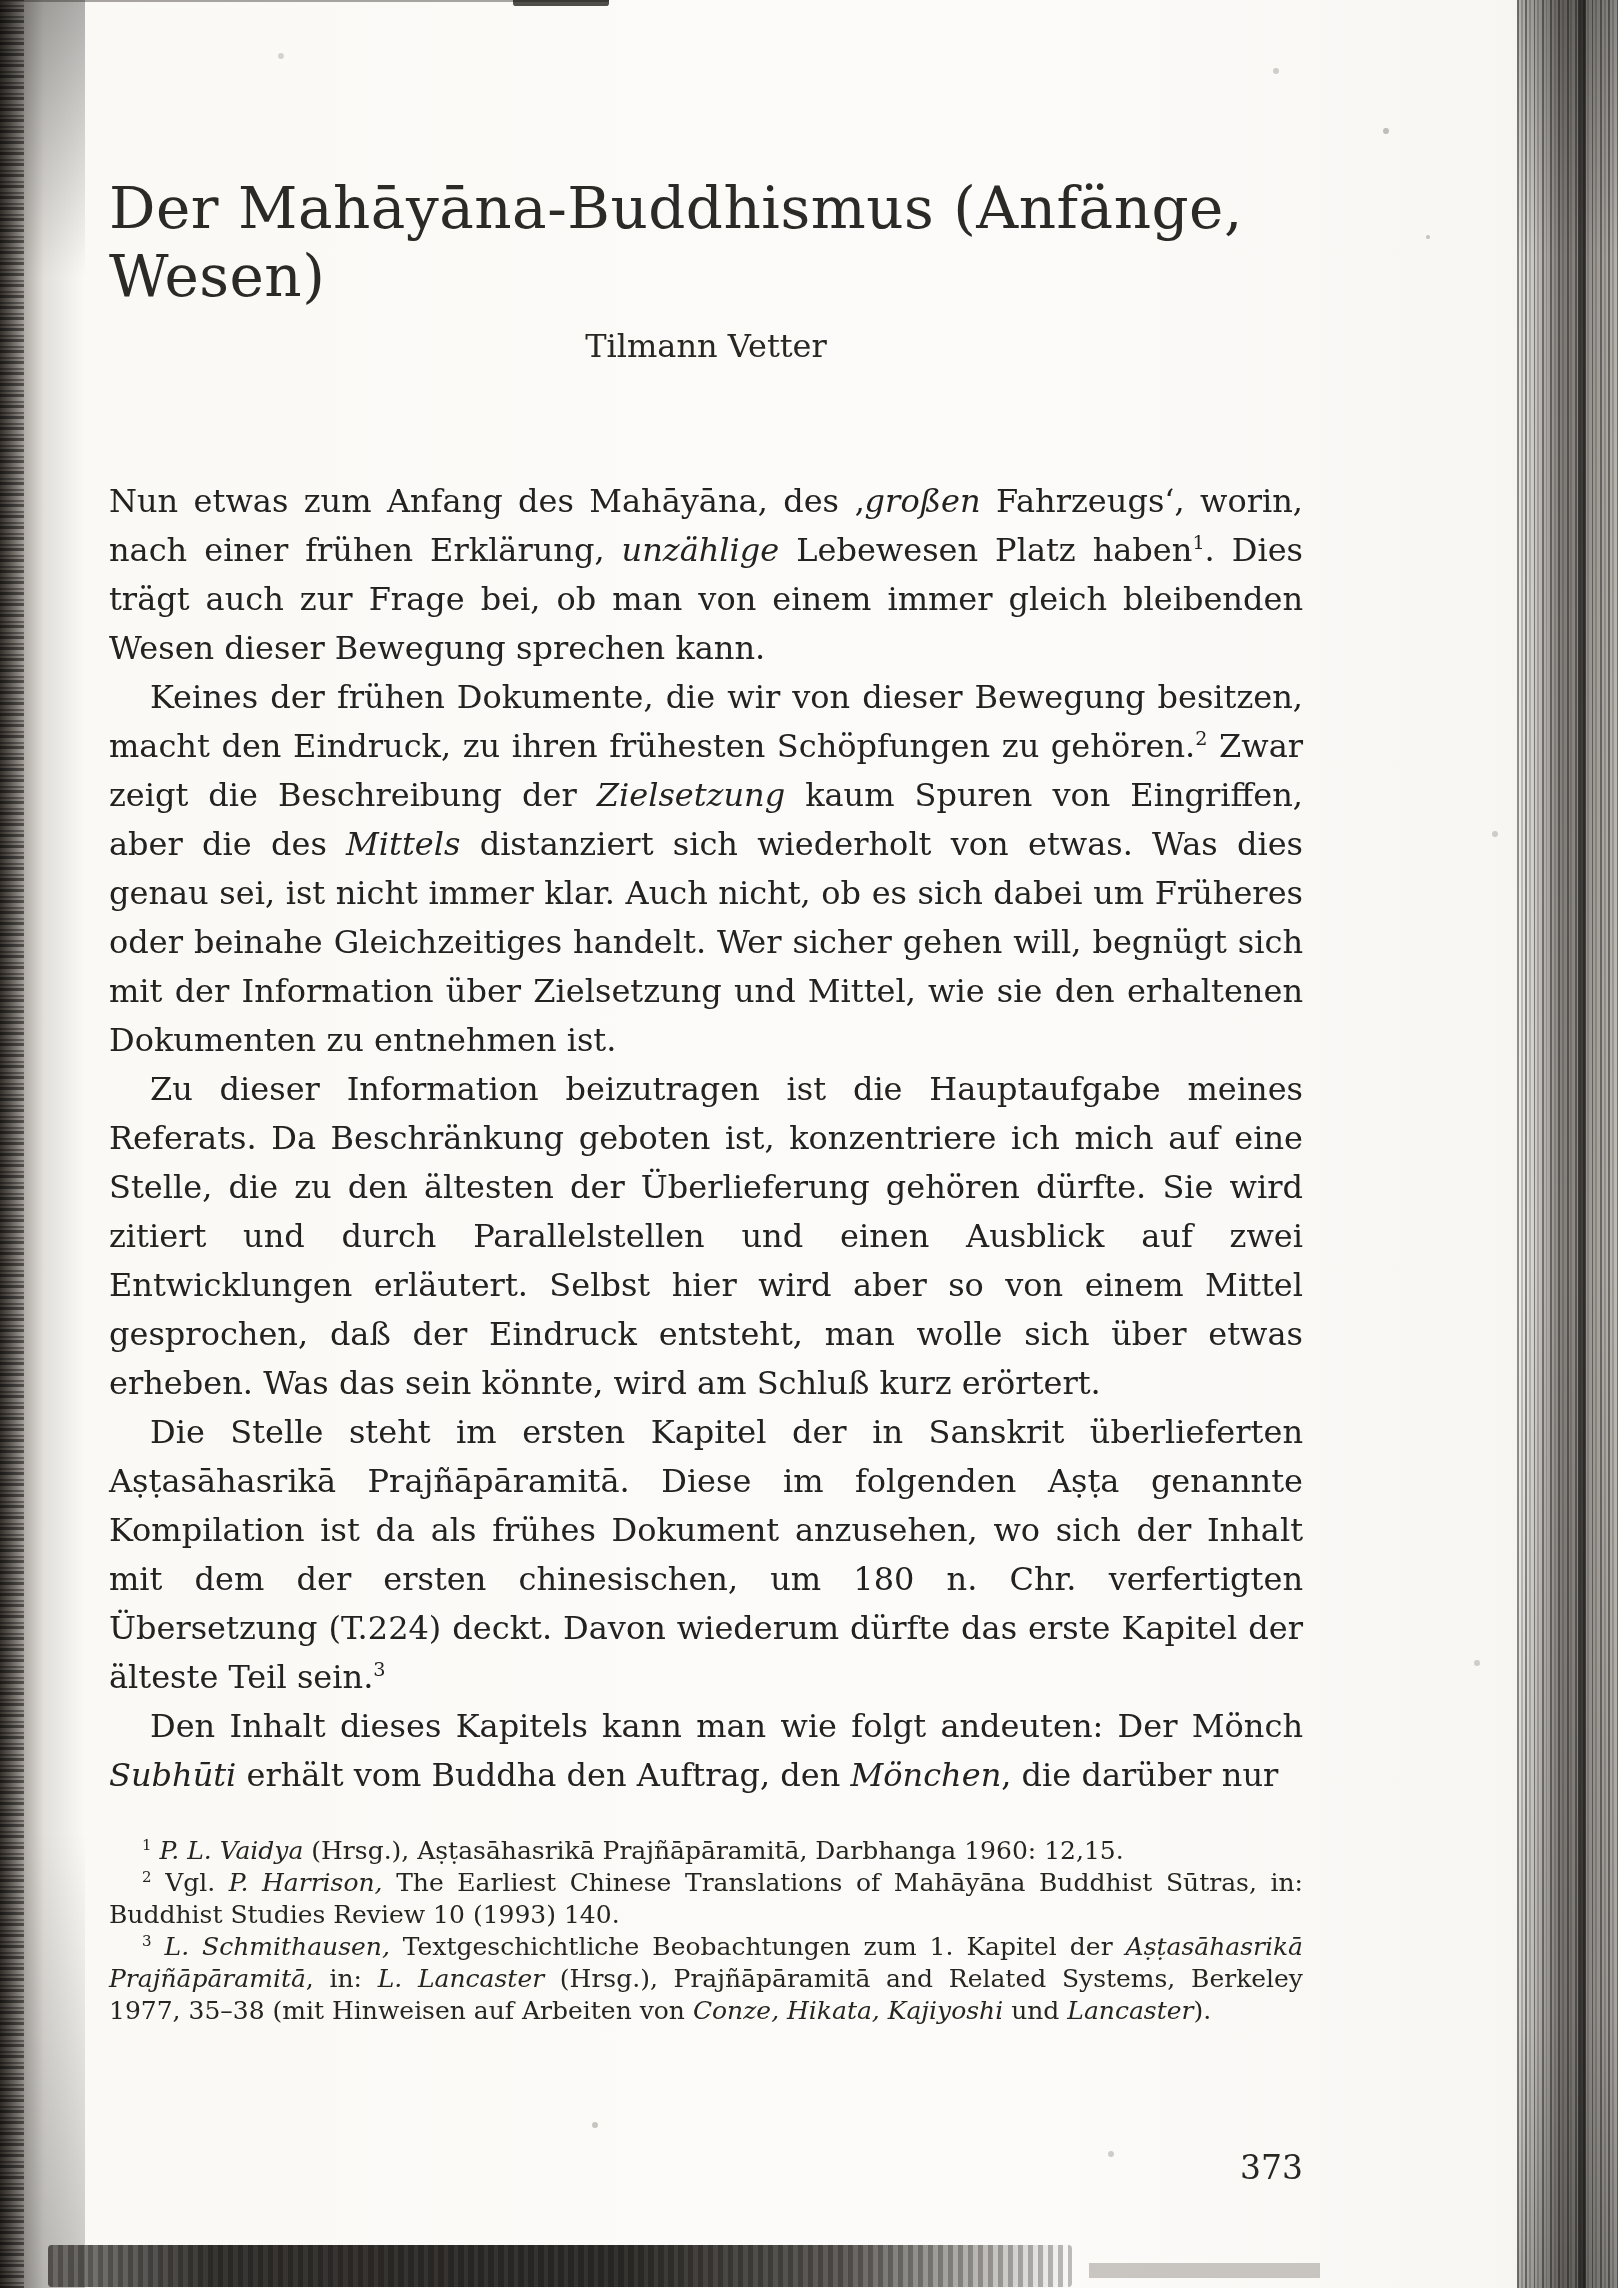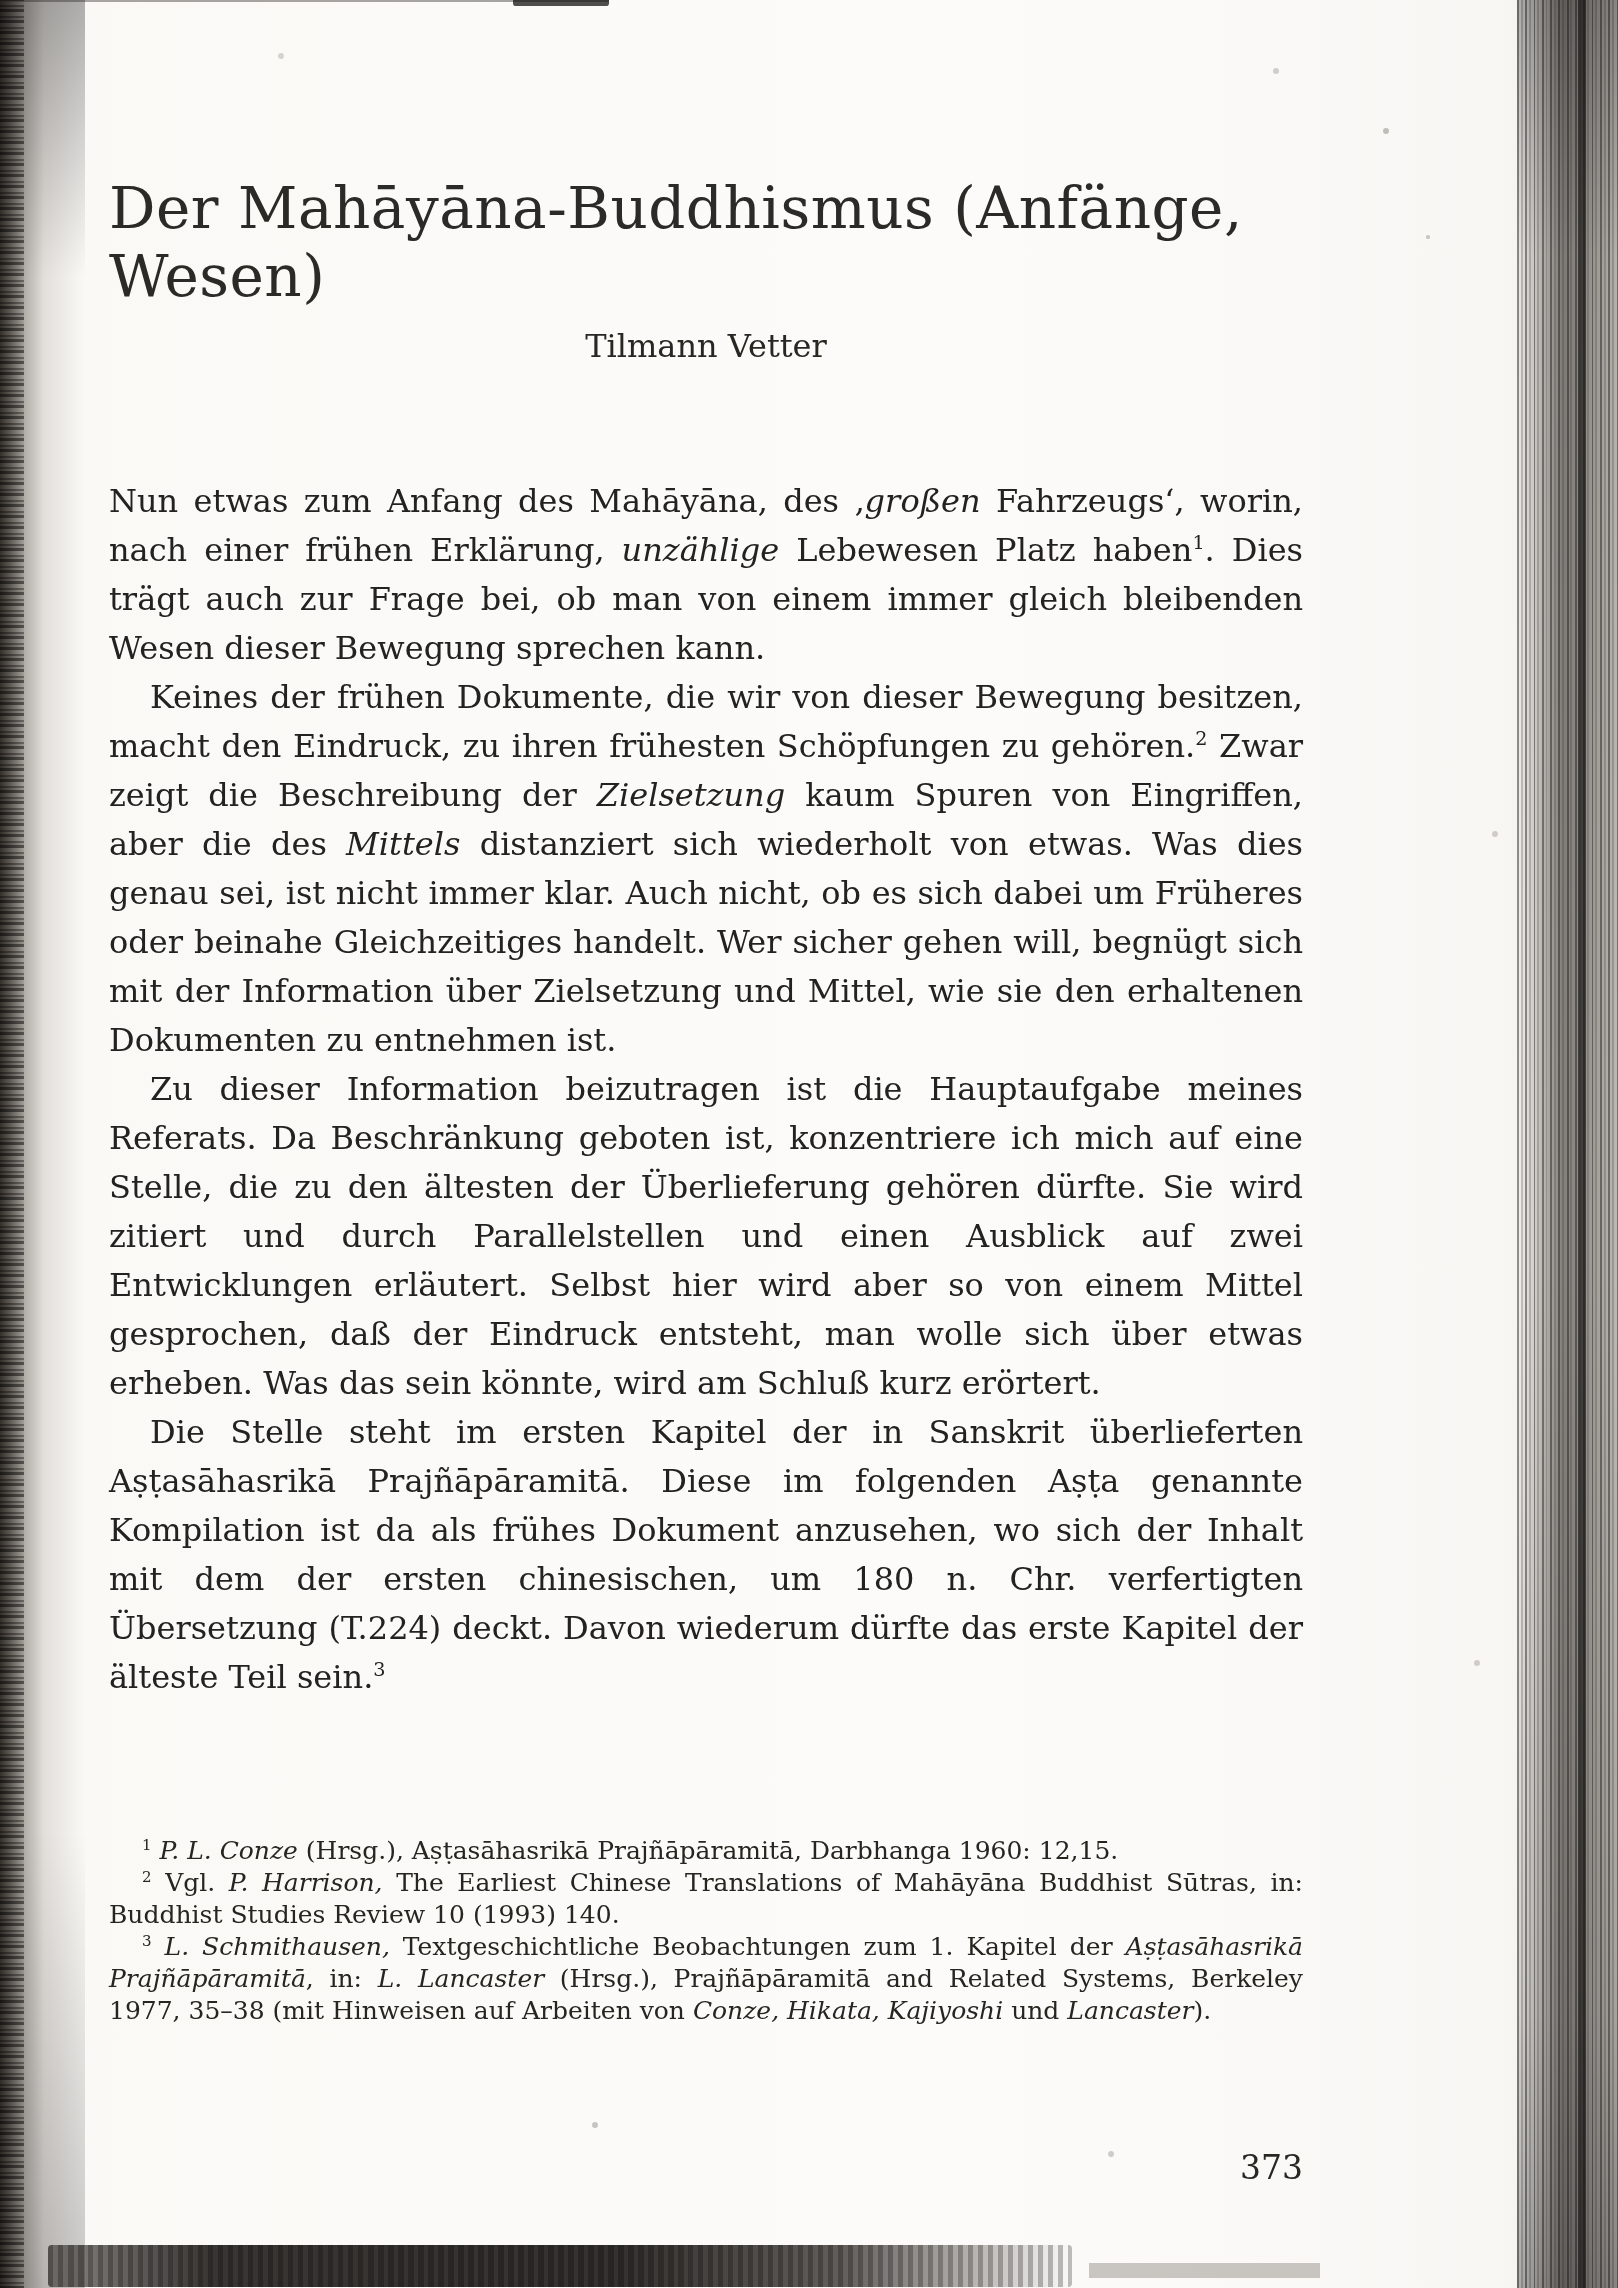--- a/index.html
+++ b/index.html
@@ -115,24 +115,25 @@
 
   <h1 class="title">Der Mahāyāna-Buddhismus (Anfänge, Wesen)</h1>
 
   <div class="author">Tilmann Vetter</div>
 
   <div class="body-text">
       <p><span>Nun etwas zum Anfang des Mahāyāna, des ‚</span><span class="it">großen</span><span> Fahrzeugs‘, worin, nach einer frühen Erklärung, </span><span class="it">unzählige</span><span> Lebewesen Platz haben</span><sup>1</sup><span>. Dies trägt auch zur Frage bei, ob man von einem immer gleich bleibenden Wesen dieser Bewegung sprechen kann.</span></p>
       <p class="indent"><span>Keines der frühen Dokumente, die wir von dieser Bewegung besitzen, macht den Eindruck, zu ihren frühesten Schöpfungen zu gehören.</span><sup>2</sup><span> Zwar zeigt die Beschreibung der </span><span class="it">Zielsetzung</span><span> kaum Spuren von Eingriffen, aber die des </span><span class="it">Mittels</span><span> distanziert sich wiederholt von etwas. Was dies genau sei, ist nicht immer klar. Auch nicht, ob es sich dabei um Früheres oder beinahe Gleichzeitiges handelt. Wer sicher gehen will, begnügt sich mit der Information über Zielsetzung und Mittel, wie sie den erhaltenen Dokumenten zu entnehmen ist.</span></p>
       <p class="indent"><span>Zu dieser Information beizutragen ist die Hauptaufgabe meines Referats. Da Beschränkung geboten ist, konzentriere ich mich auf eine Stelle, die zu den ältesten der Überlieferung gehören dürfte. Sie wird zitiert und durch Parallelstellen und einen Ausblick auf zwei Entwicklungen erläutert. Selbst hier wird aber so von einem Mittel gesprochen, daß der Eindruck entsteht, man wolle sich über etwas erheben. Was das sein könnte, wird am Schluß kurz erörtert.</span></p>
       <p class="indent"><span>Die Stelle steht im ersten Kapitel der in Sanskrit überlieferten Aṣṭasāhasrikā Prajñāpāramitā. Diese im folgenden Aṣṭa genannte Kompilation ist da als frühes Dokument anzusehen, wo sich der Inhalt mit dem der ersten chinesischen, um 180 n. Chr. verfertigten Übersetzung (T.224) deckt. Davon wiederum dürfte das erste Kapitel der älteste Teil sein.</span><sup>3</sup></p>
+      <p class="indent"><span>Den Inhalt dieses Kapitels kann man wie folgt andeuten: Der Mönch </span><span class="it">Subhūti</span><span> erhält vom Buddha den Auftrag, den </span><span class="it">Mönchen</span><span>, die darüber nur</span></p>
     </div>
 
   <div class="footnotes">
-      <p><sup>1</sup><span> </span><span class="it">P. L. Conze</span><span> (Hrsg.), Aṣṭasāhasrikā Prajñāpāramitā, Darbhanga 1960: 12,15.</span></p>
+      <p><sup>1</sup><span> </span><span class="it">P. L. Vaidya</span><span> (Hrsg.), Aṣṭasāhasrikā Prajñāpāramitā, Darbhanga 1960: 12,15.</span></p>
       <p><sup>2</sup><span> Vgl. </span><span class="it">P. Harrison,</span><span> The Earliest Chinese Translations of Mahāyāna Buddhist Sūtras, in: Buddhist Studies Review 10 (1993) 140.</span></p>
       <p><sup>3</sup><span> </span><span class="it">L. Schmithausen,</span><span> Textgeschichtliche Beobachtungen zum 1. Kapitel der </span><span class="it">Aṣṭasāhasrikā Prajñāpāramitā</span><span>, in: </span><span class="it">L. Lancaster</span><span> (Hrsg.), Prajñāpāramitā and Related Systems, Berkeley 1977, 35–38 (mit Hinweisen auf Arbeiten von </span><span class="it">Conze, Hikata, Kajiyoshi</span><span> und </span><span class="it">Lancaster</span><span>).</span></p>
     </div>
 
   <div class="page-number">373</div>
 
 </div>
 
 
 </body></html>

